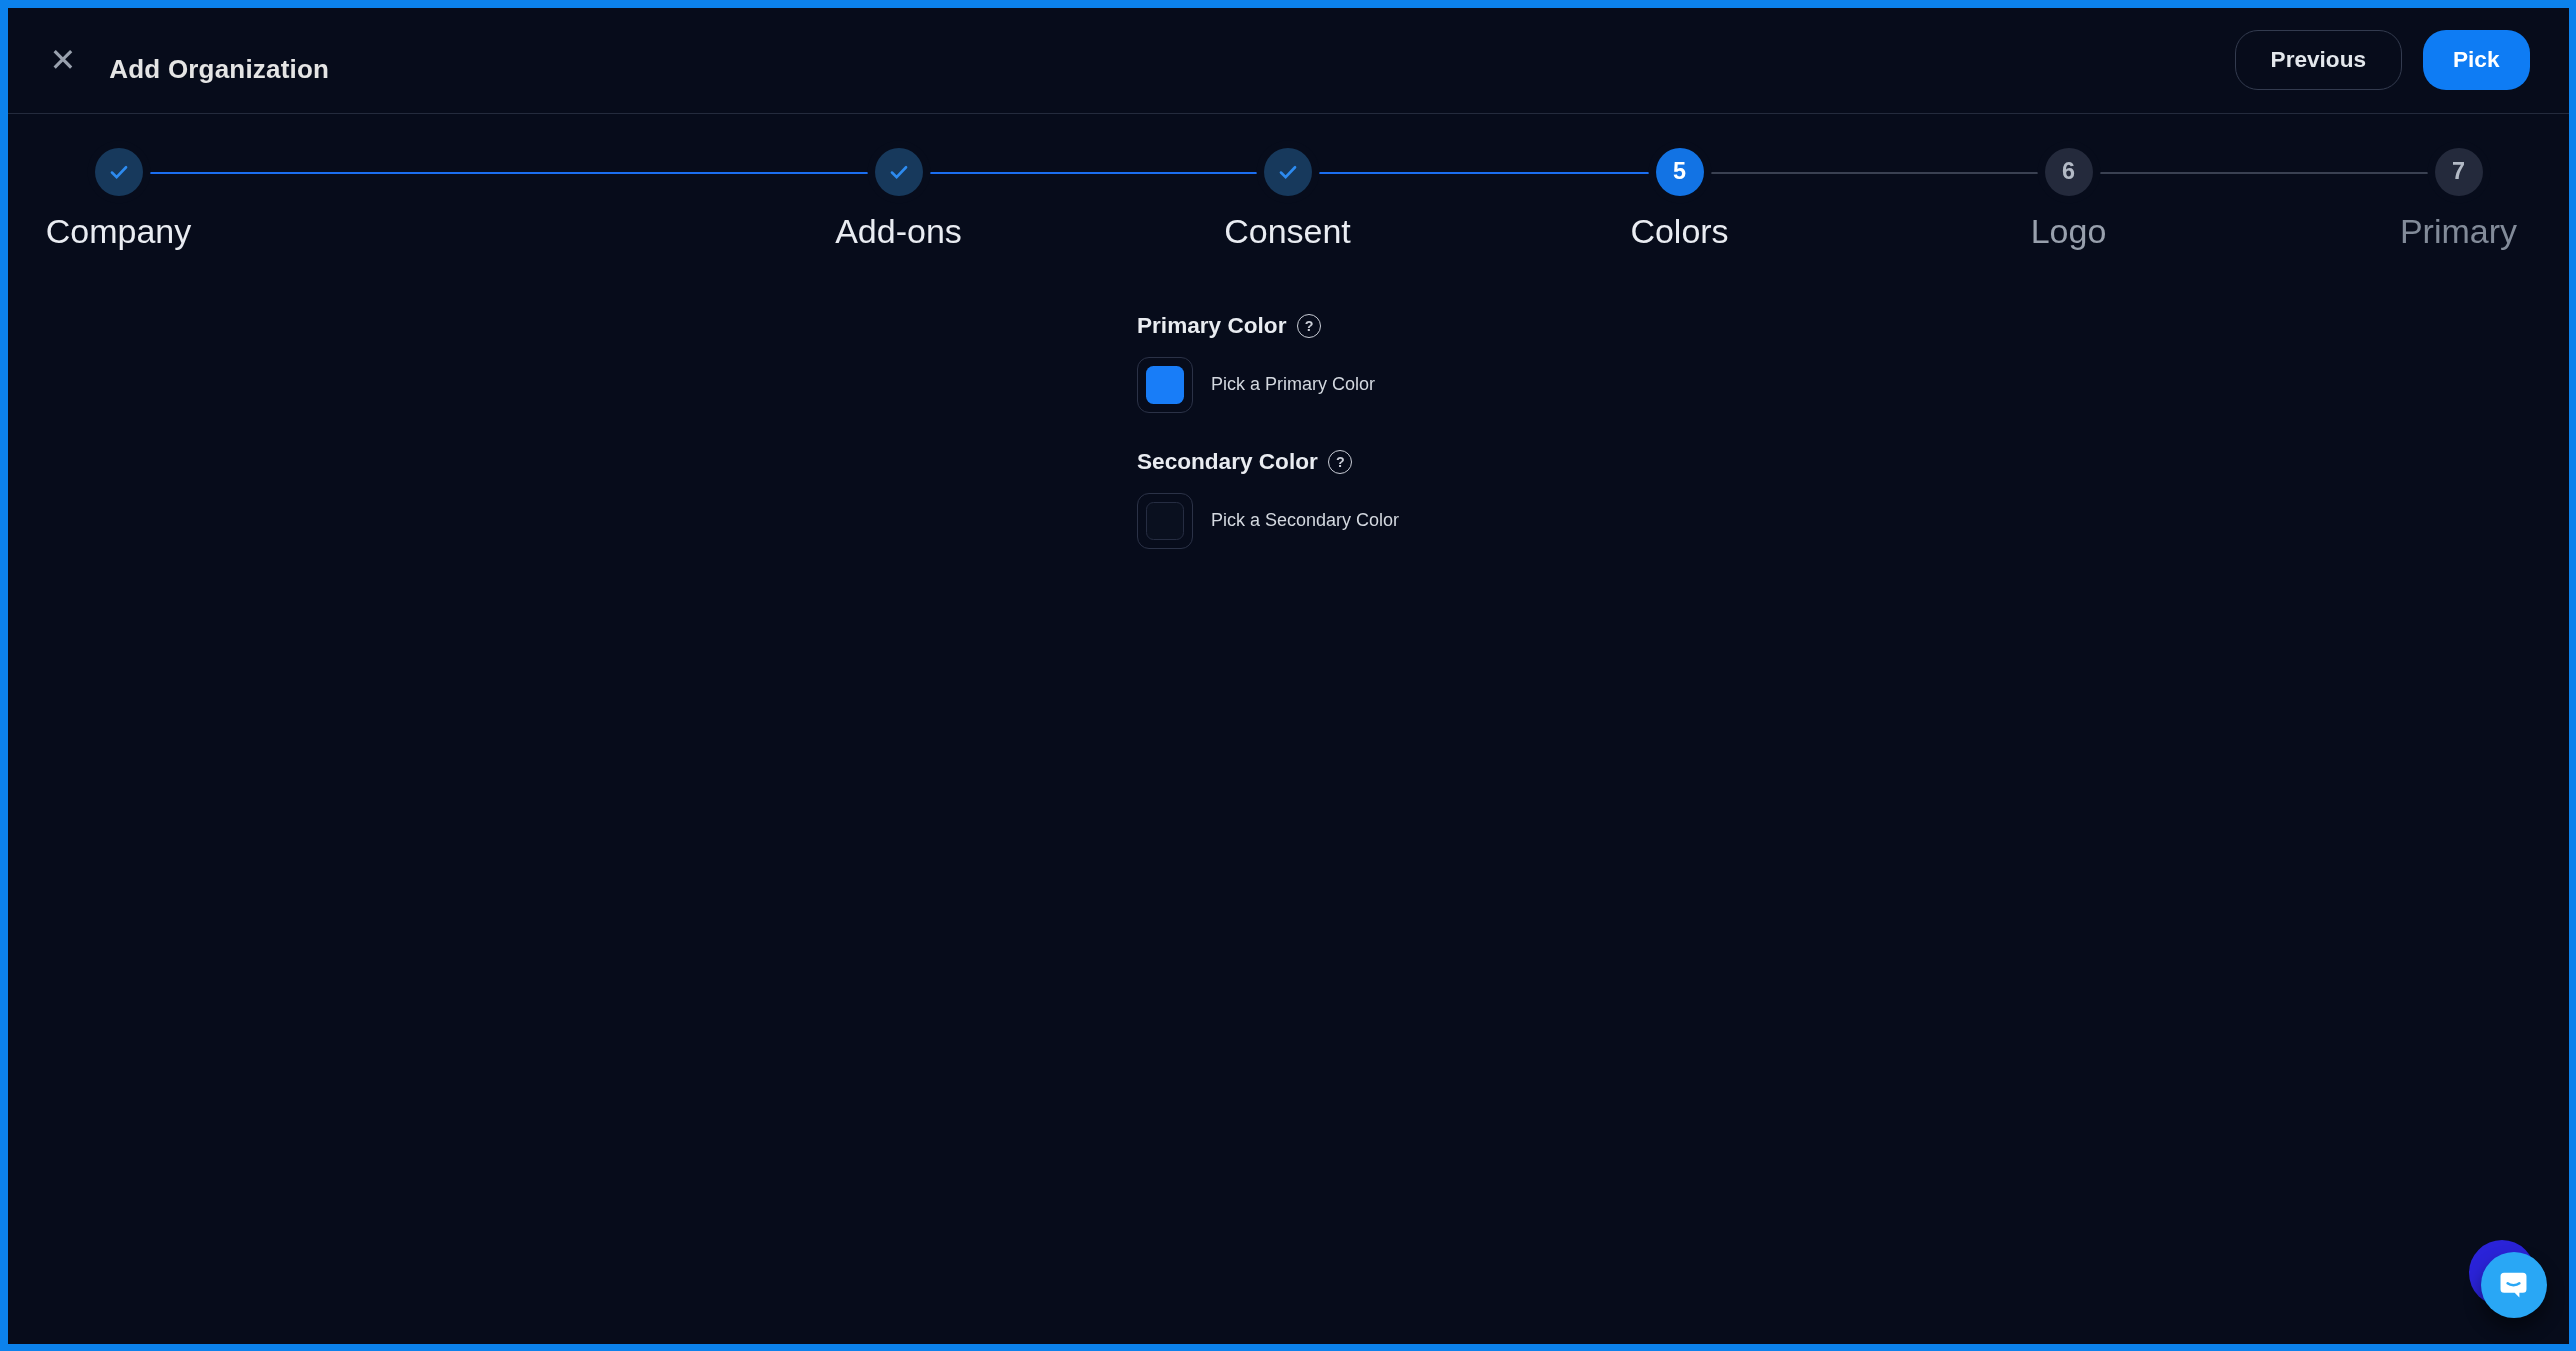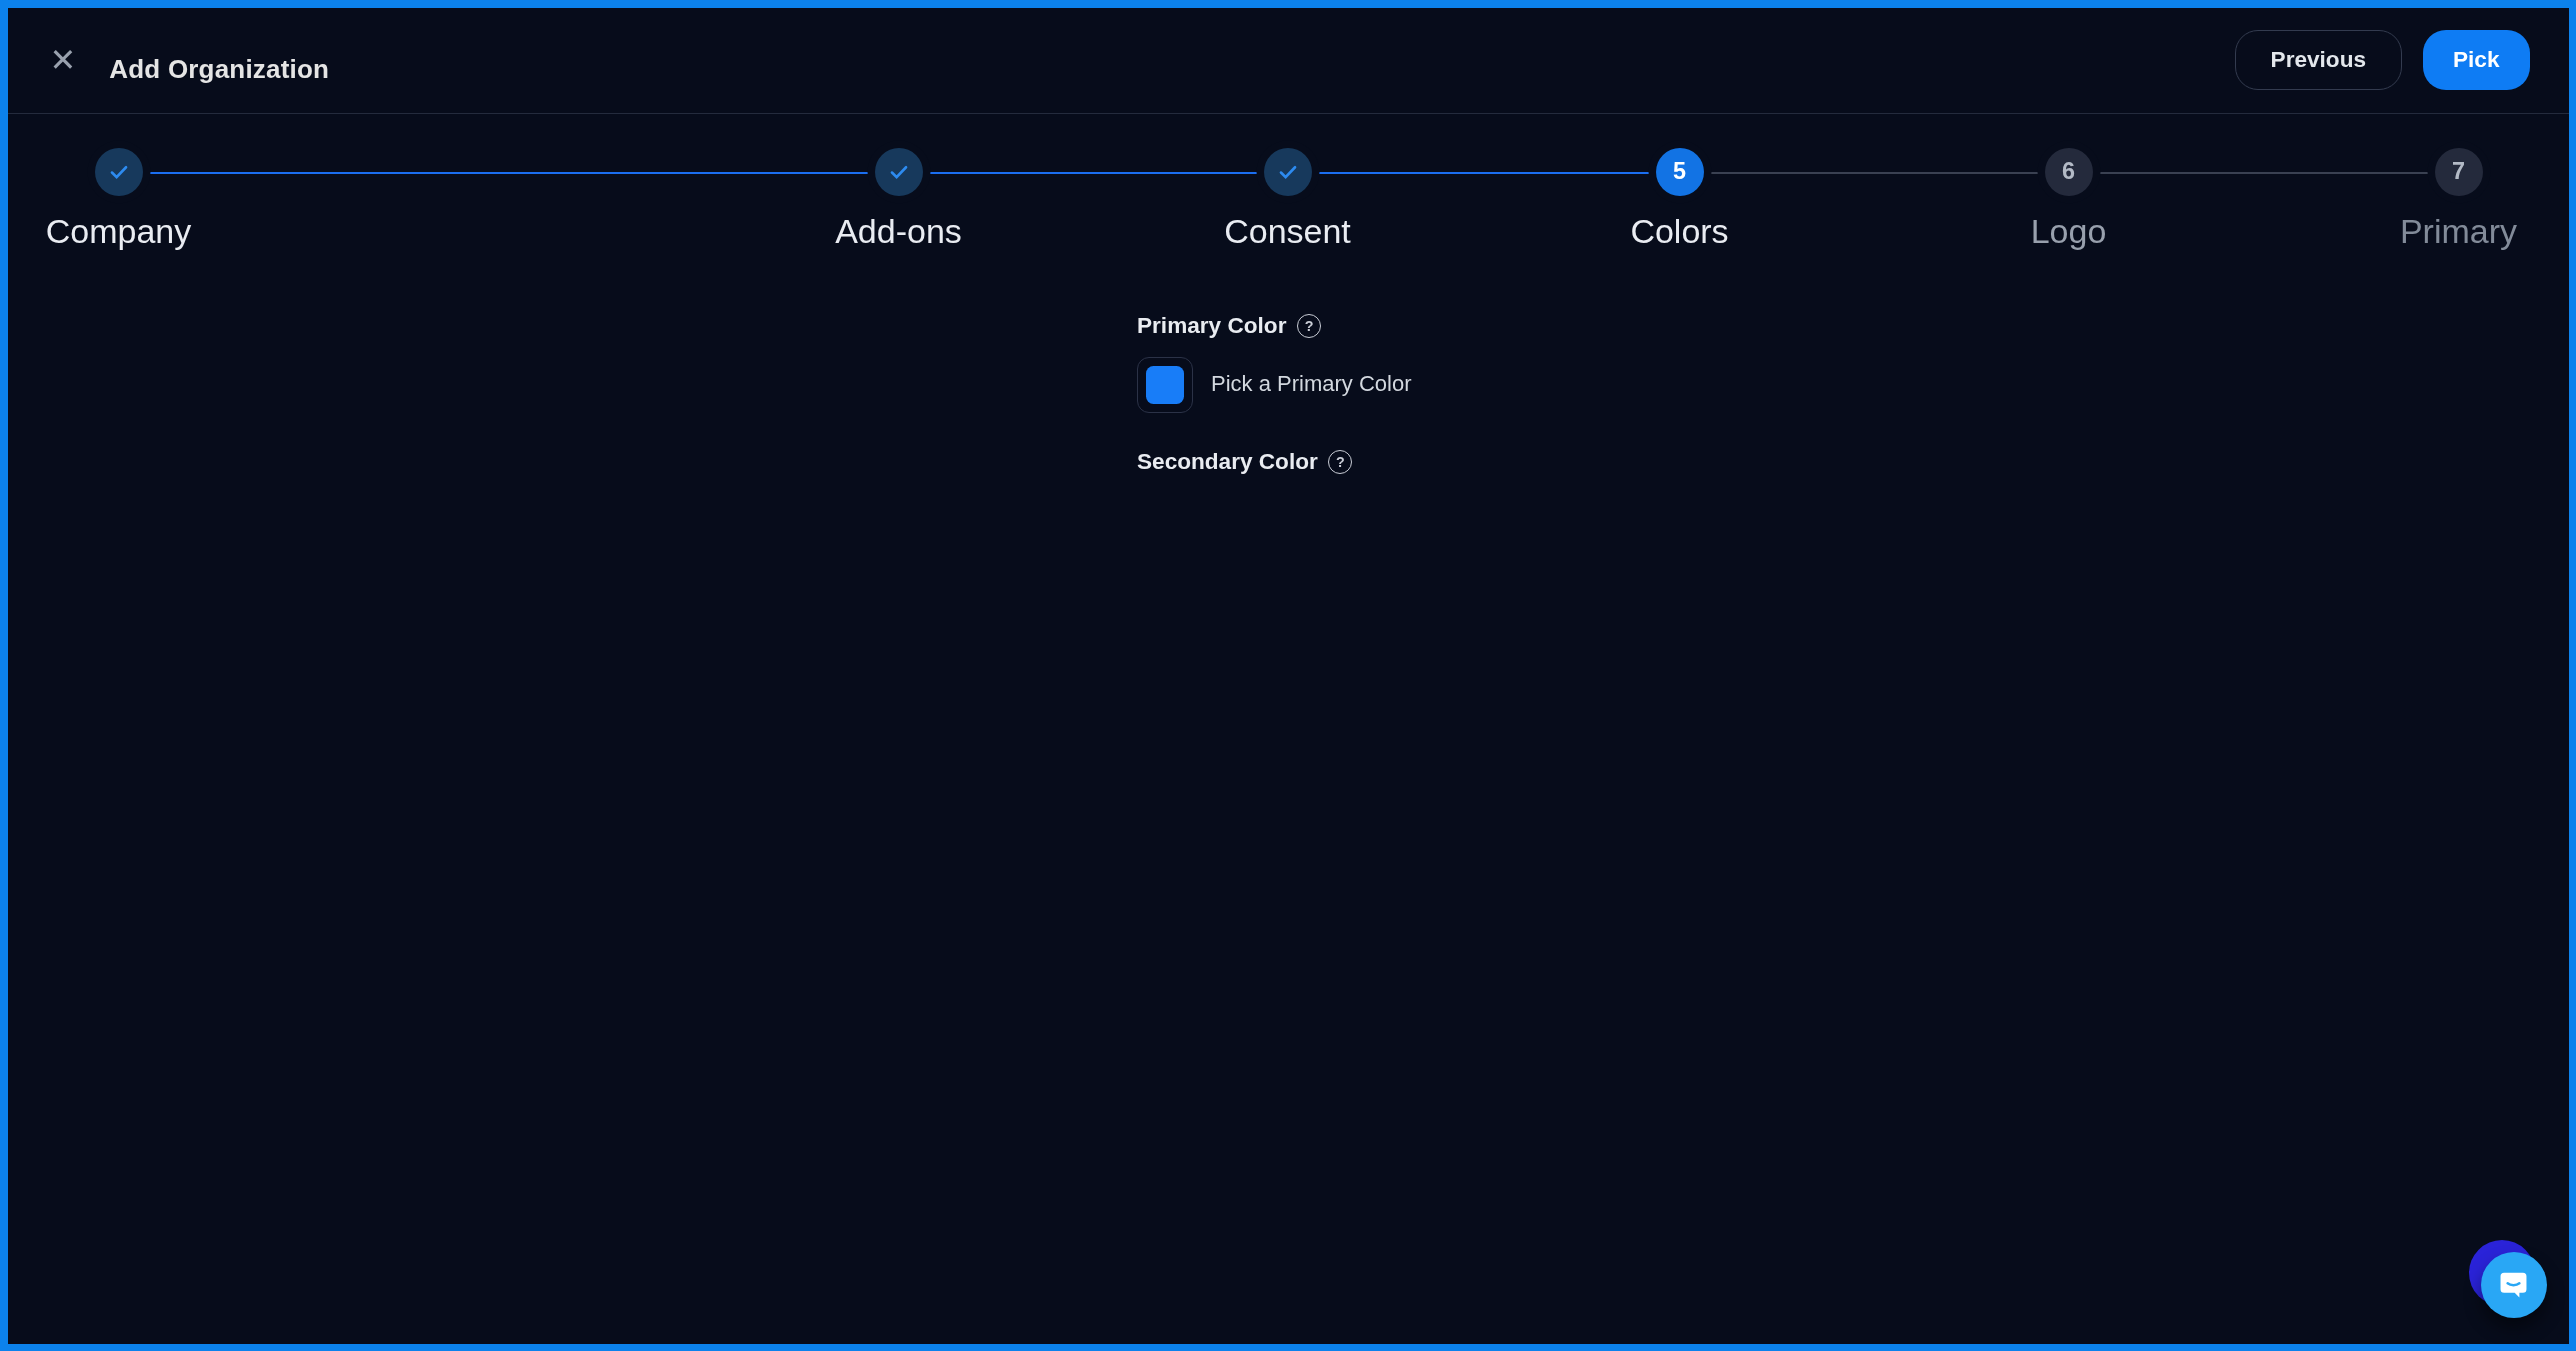--- a/index.html
+++ b/index.html
@@ -75,21 +75,21 @@
     display:flex; align-items:center; justify-content:center; cursor:pointer;
   }
   .picker-row { display:flex; align-items:center; gap:18px; margin-bottom:36px; }
   .swatch-btn {
     width:56px; height:56px; border-radius:12px; border:1.5px solid #2b3247;
     background:transparent; display:flex; align-items:center; justify-content:center;
     cursor:pointer; flex:none;
   }
   .swatch { width:38px; height:38px; border-radius:7.5px; }
   .swatch-secondary { border:1.5px solid #262d42; }
-  .picker-text { font-size:22px; color:#d3d8df; line-height:1.4; width:230px; }
+  .picker-text { font-size:18px; color:#d3d8df; line-height:1.4; width:230px; }
 
   
   .launcher { position:absolute; right:22px; bottom:26px; width:66px; height:66px; cursor:pointer; }
   .launcher-back {
     position:absolute; left:-12px; top:-12px; width:66px; height:66px;
     border-radius:50%; background:#2a23d8;
   }
   .launcher-front {
     position:absolute; inset:0; border-radius:50%; background:#29a7f5;
     display:flex; align-items:center; justify-content:center;
@@ -179,20 +179,26 @@
             <span class="swatch" style="background: rgb(24, 125, 248);"></span>
           </button>
           <span class="picker-text">Pick a Primary Color</span>
         </div>
       </div>
 
       <div class="field">
         <div class="field-label-row">
           <span class="field-label">Secondary Color</span>
           <span class="help-icon">?</span>
+        </div>
+        <div class="picker-row">
+          <button class="swatch-btn">
+            <span class="swatch swatch-secondary" style="background: rgb(10, 16, 31);"></span>
+          </button>
+          <span class="picker-text">Pick a Secondary Color</span>
         </div>
       </div>
 
     </div>
 
     <div class="launcher">
       <div class="launcher-back"></div>
       <div class="launcher-front">
         <svg class="bubble-icon" viewBox="0 0 28 28">
           <path d="M6 4h16a3 3 0 0 1 3 3v11a3 3 0 0 1-3 3h-3v4l-4-4H6a3 3 0 0 1-3-3V7a3 3 0 0 1 3-3z" fill="#ffffff"></path>

